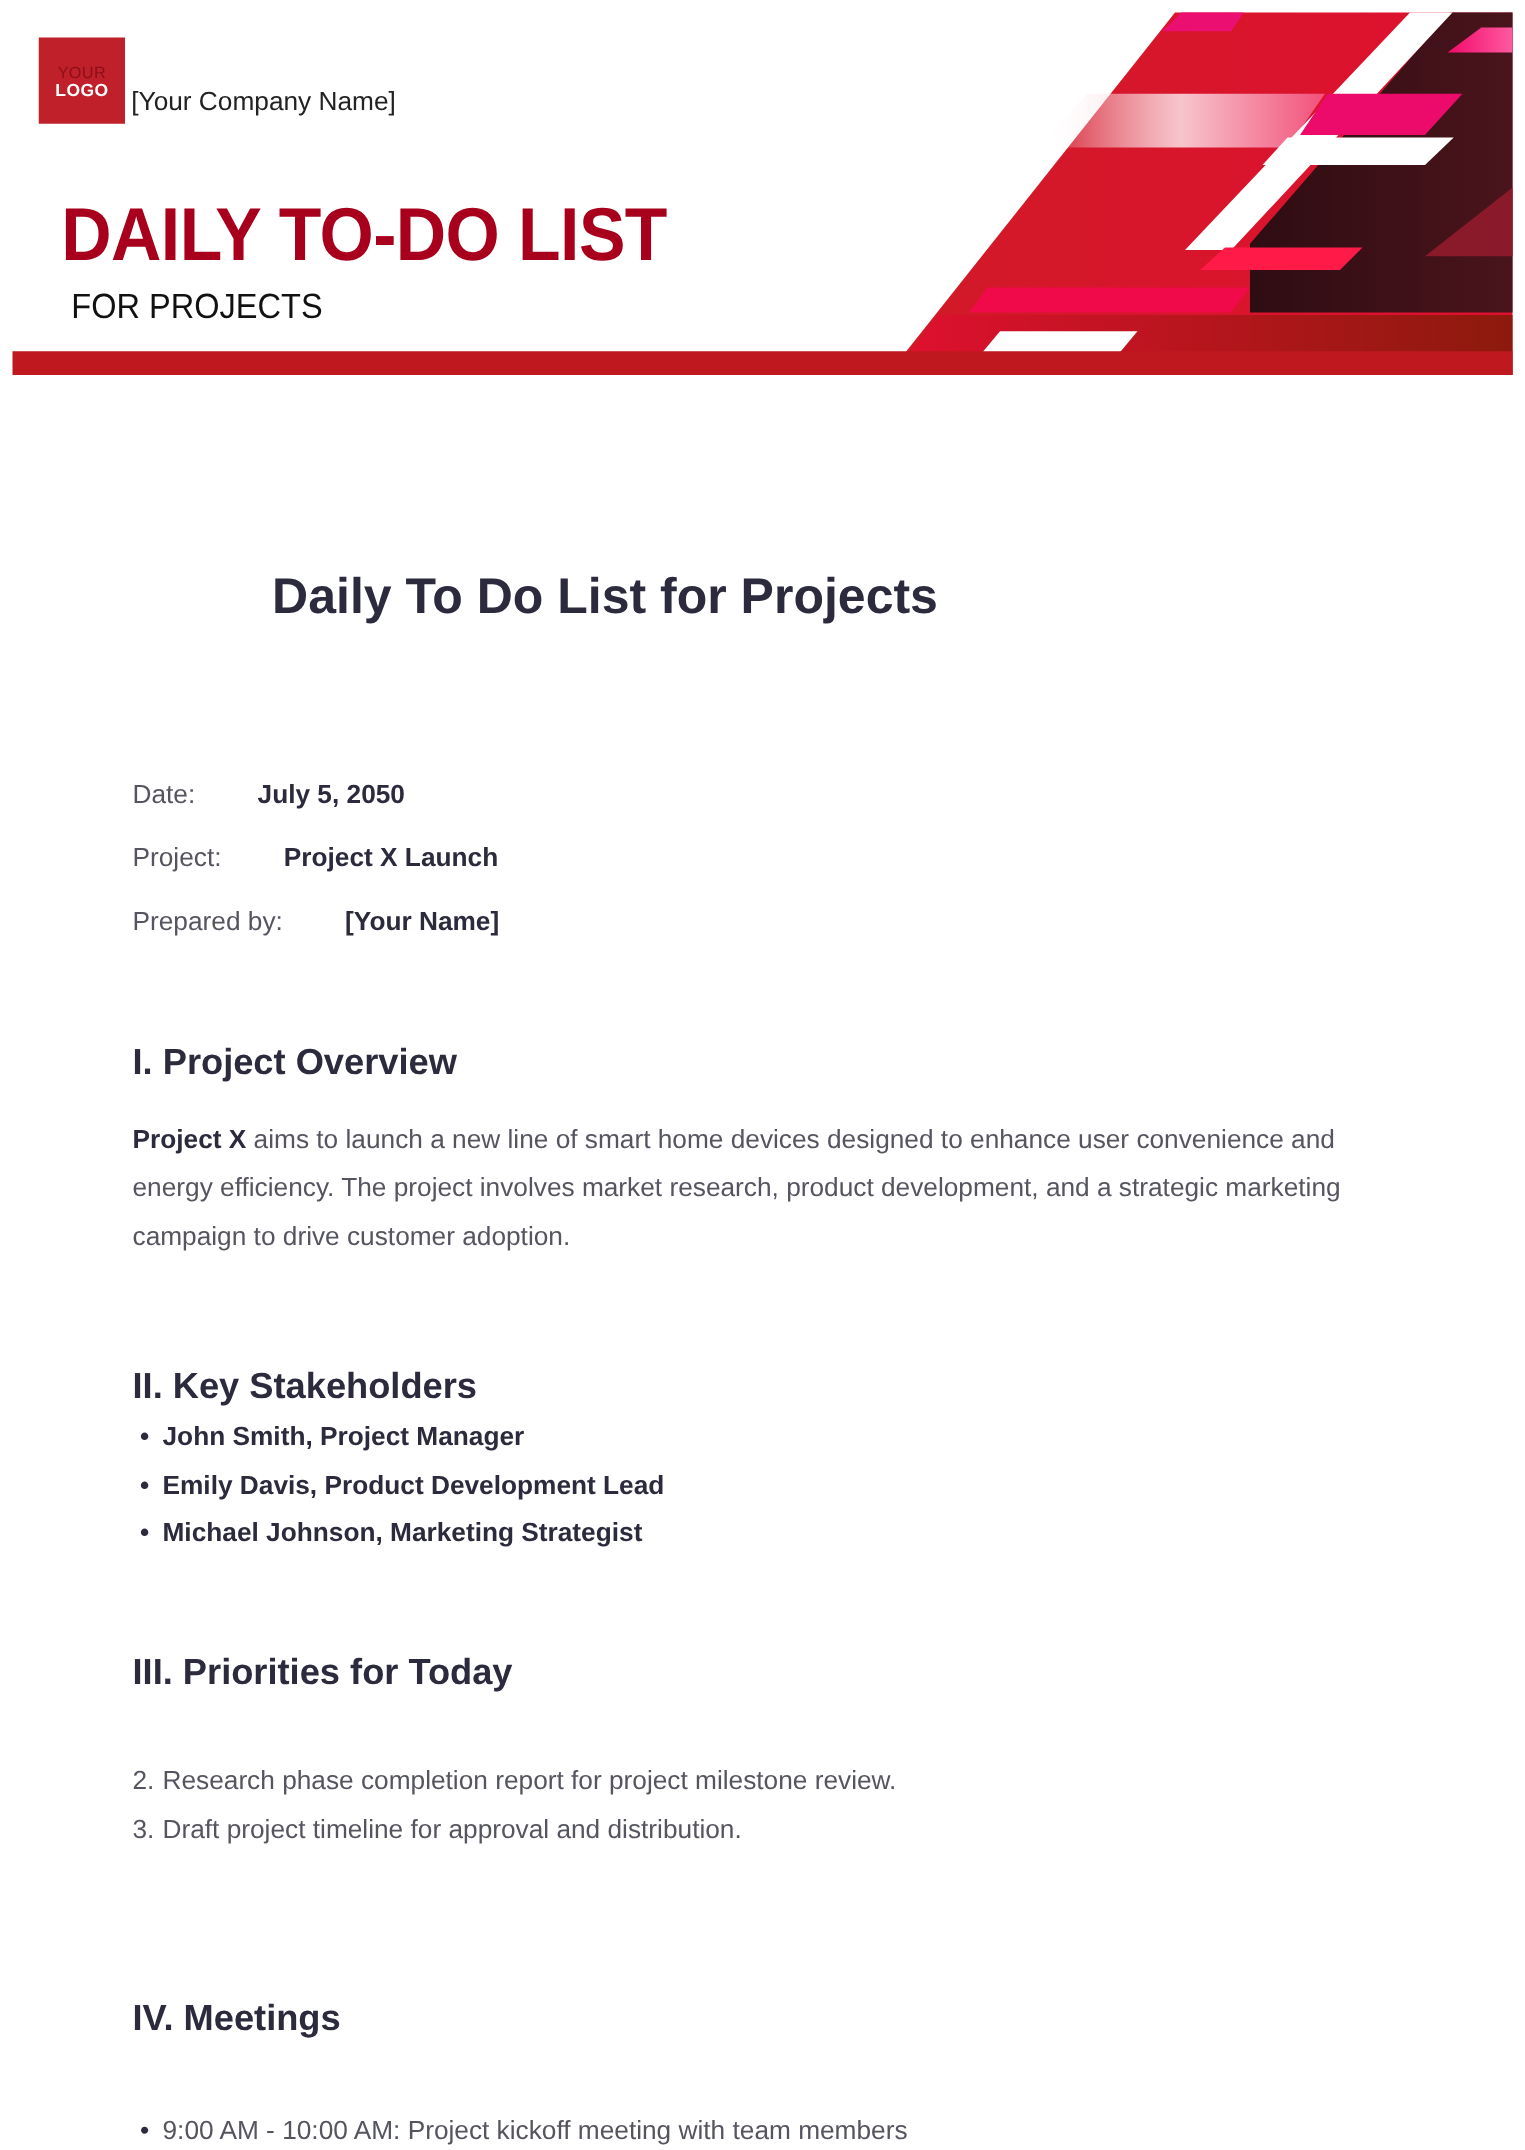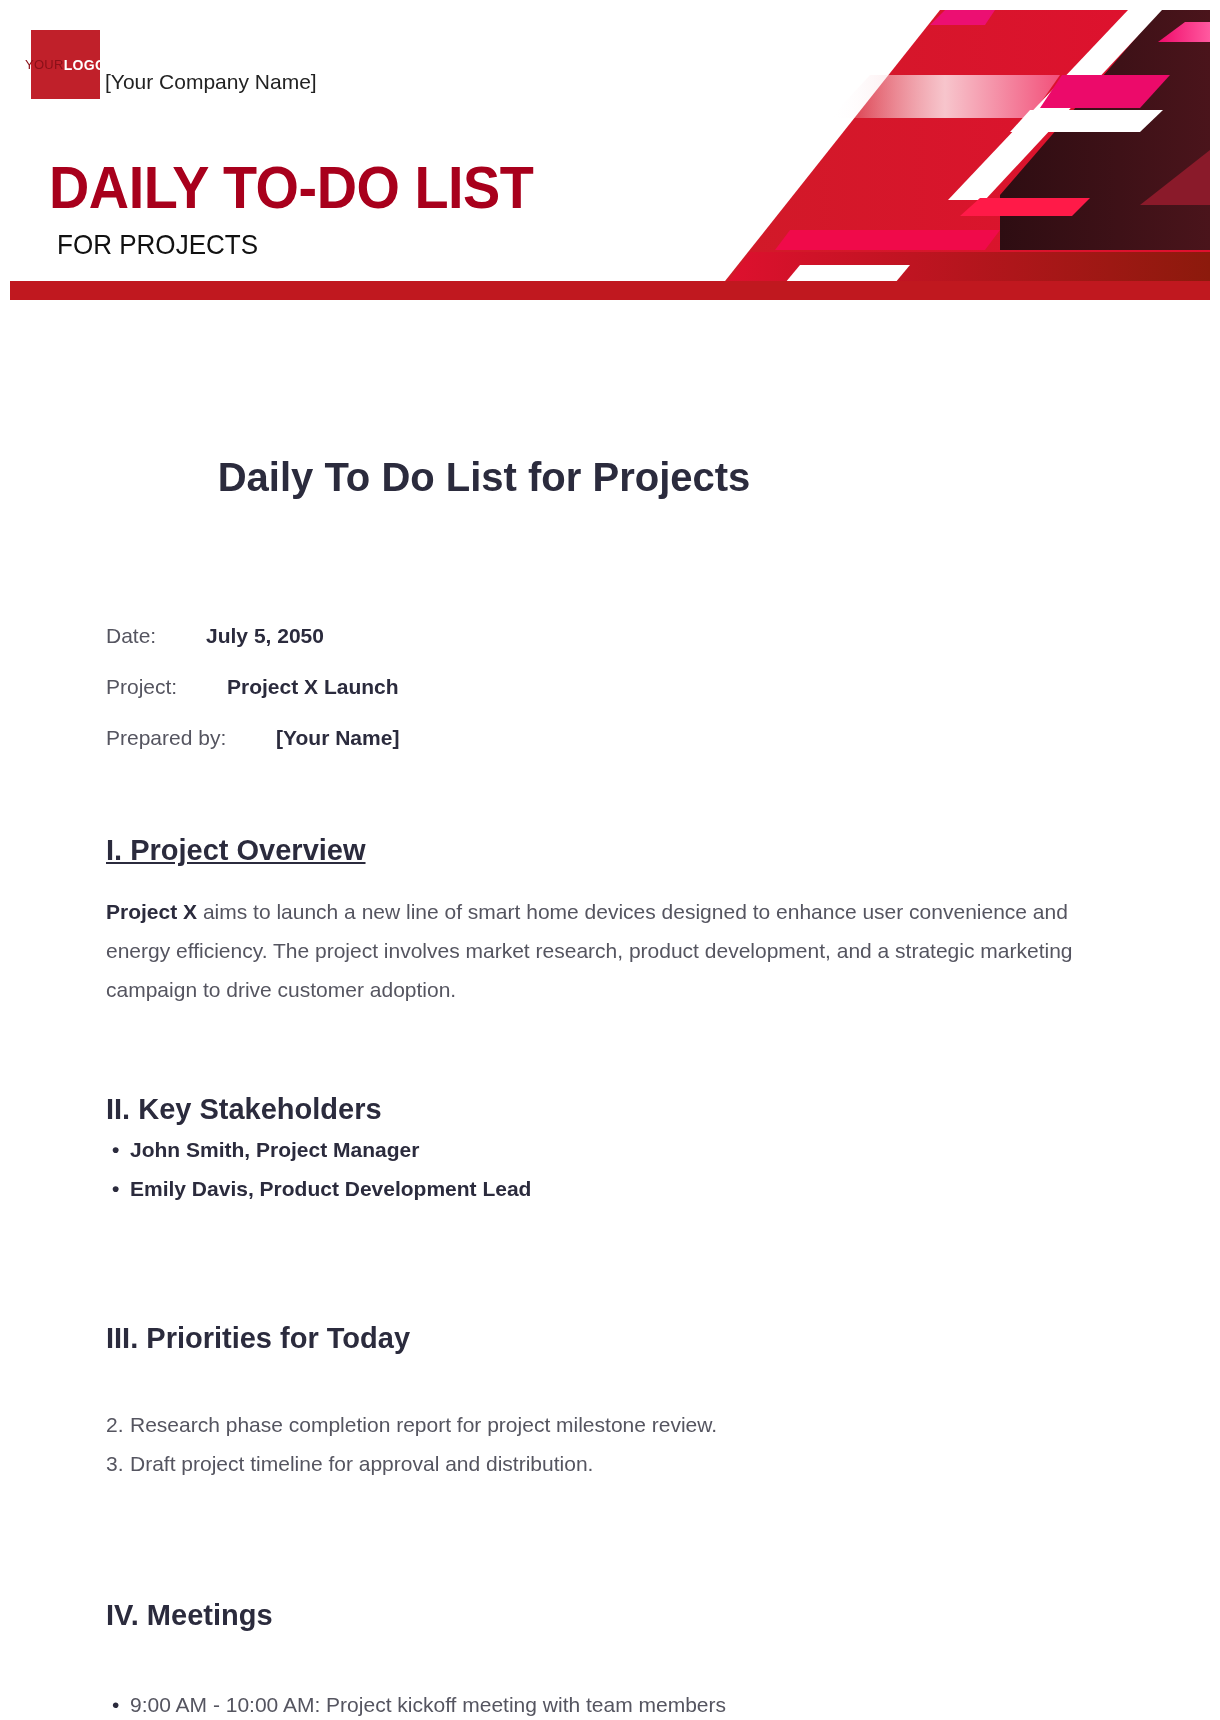--- a/index.html
+++ b/index.html
@@ -3,21 +3,21 @@
 <meta charset="utf-8">
 <style>
   * { box-sizing: border-box; margin: 0; padding: 0; }
   html, body { width: 1220px; height: 1720px; overflow: hidden; background: #ffffff; }
   body { position: relative; font-family: "Liberation Sans", sans-serif; color: #2b2b3d; }
 
   
   .banner { position: absolute; left: 0; top: 0; width: 1220px; height: 305px; }
   .logo-box {
     position: absolute; left: 31px; top: 30px; width: 69px; height: 69px;
-    background: #c0202a; display: flex; flex-direction: row;
+    background: #c0202a; display: flex; flex-direction: column;
     align-items: center; justify-content: center; line-height: 1;
   }
   .logo-your { font-size: 13px; color: #8a1018; letter-spacing: 0.3px; }
   .logo-logo { font-size: 14px; color: #ffffff; font-weight: bold; margin-top: 1px; letter-spacing: 0.3px; }
   .company-name {
     position: absolute; left: 105px; top: 70px; font-size: 21px; color: #222;
   }
   .banner-title {
     position: absolute; left: 49px; top: 153px; font-size: 60px; font-weight: bold;
     color: #a8001c; letter-spacing: -0.5px; transform: scaleX(0.93); transform-origin: left;
@@ -125,27 +125,28 @@
 <div class="meta-line" style="top:624px;">
   <span>Date: </span><b>July 5, 2050</b>
 </div>
 <div class="meta-line" style="top:675px;">
   <span>Project: </span><b>Project X Launch</b>
 </div>
 <div class="meta-line" style="top:726px;">
   <span>Prepared by: </span><b>[Your Name]</b>
 </div>
 
-<h2 class="section-heading" style="top:834px;text-decoration:underline;">I. Project Overview</h2>
+<h2 class="section-heading" style="top:834px;">I. Project Overview</h2>
 <p class="paragraph" style="top:892px;"><b>Project X</b><span> aims to launch a new line of smart home devices designed to enhance user convenience and energy efficiency. The project involves market research, product development, and a strategic marketing campaign to drive customer adoption.</span></p>
 
 <h2 class="section-heading" style="top:1093px;">II. Key Stakeholders</h2>
 <ul class="list bold" style="top:1131px;">
   <li><span class="bullet">•</span><span>John Smith, Project Manager</span></li>
   <li><span class="bullet">•</span><span>Emily Davis, Product Development Lead</span></li>
+  <li><span class="bullet">•</span><span>Michael Johnson, Marketing Strategist</span></li>
 </ul>
 
 <h2 class="section-heading" style="top:1322px;">III. Priorities for Today</h2>
 <ol class="list plain" style="top:1406px; left:106px;">
   <li><span class="num">2.</span><span>Research phase completion report for project milestone review.</span></li>
   <li><span class="num">3.</span><span>Draft project timeline for approval and distribution.</span></li>
 </ol>
 
 <h2 class="section-heading" style="top:1599px;">IV. Meetings</h2>
 <ul class="list plain" style="top:1686px;">

